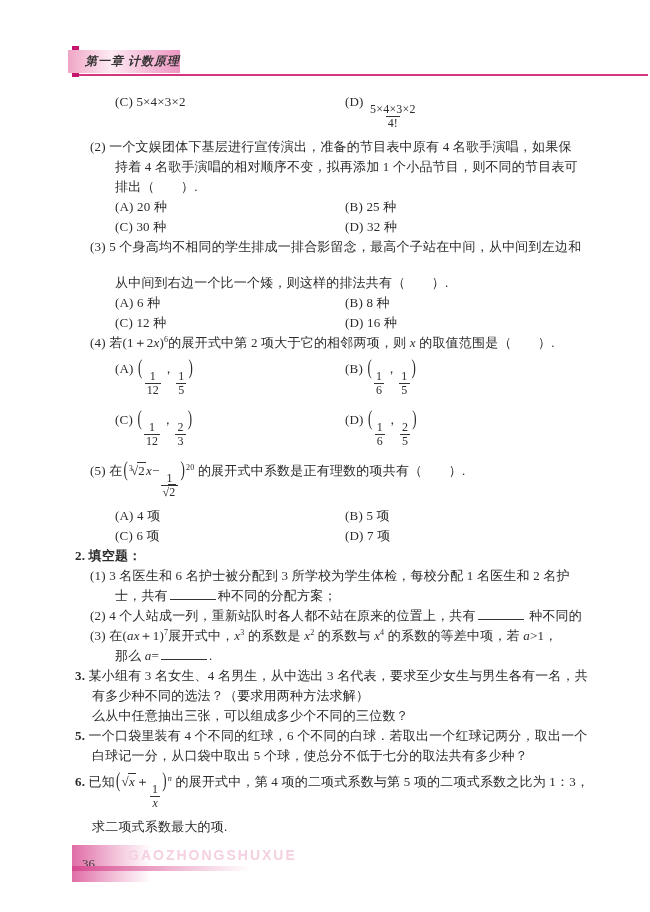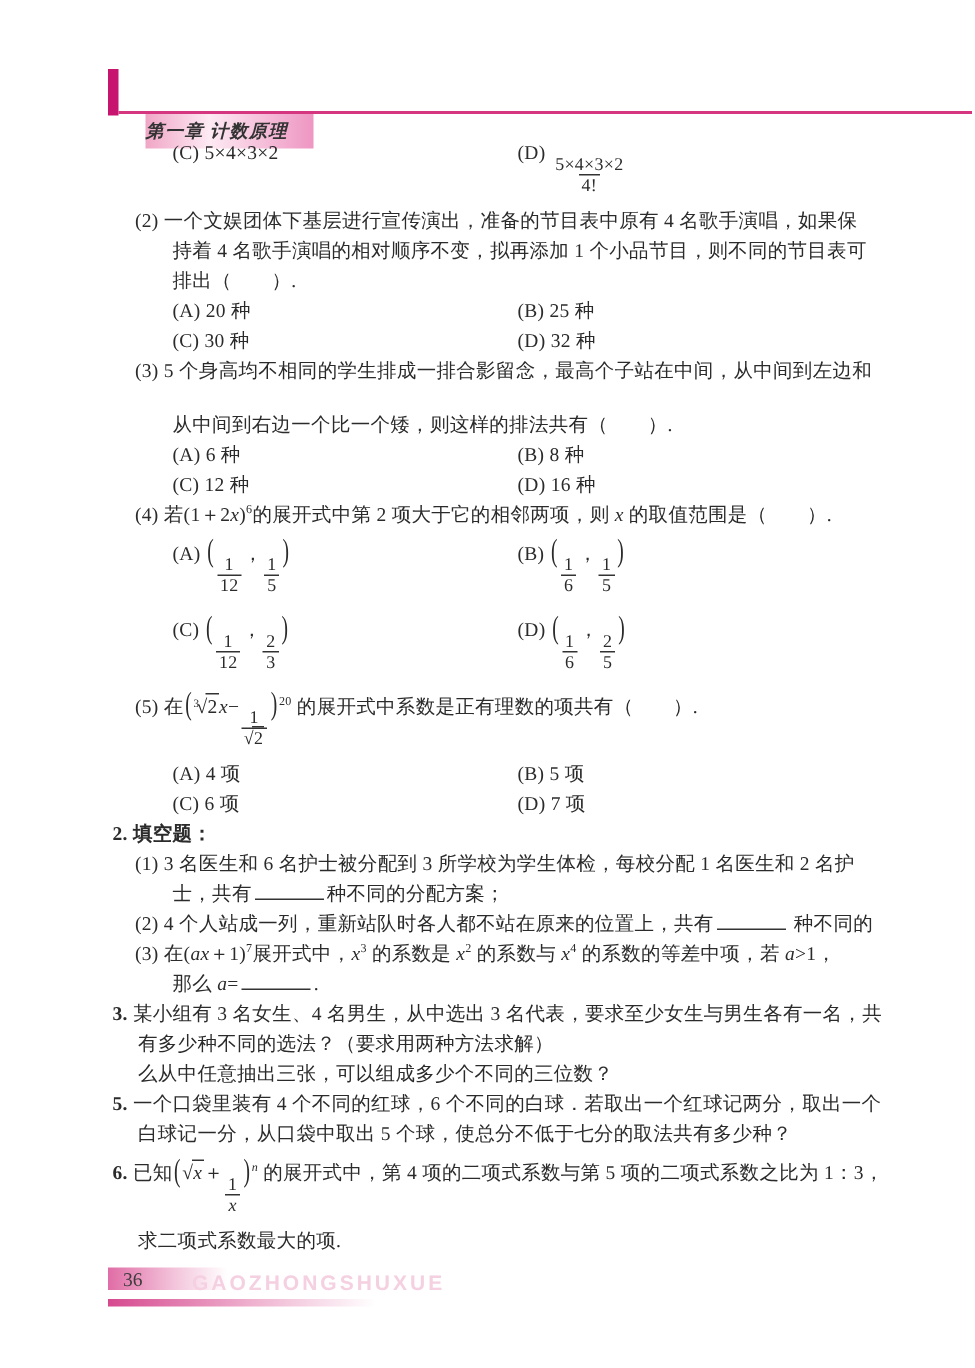--- a/index.html
+++ b/index.html
@@ -1,23 +1,23 @@
 <!DOCTYPE html>
 <html><head>
 <meta charset="utf-8">
 <style>
   html,body{margin:0;padding:0;background:#fff;}
   .page{position:relative;width:650px;height:912px;background:#fff;overflow:hidden;
         font-family:"Liberation Serif","DejaVu Serif",serif;color:var(--text,#2b2b2b);}
   
   .header-accent{position:absolute;left:72px;top:46px;width:7px;height:31px;background:var(--accent,#c7156f);}
-  .header-box{position:absolute;left:97px;top:50px;width:112px;height:23px;
+  .header-box{position:absolute;left:68px;top:50px;width:112px;height:23px;
       background:linear-gradient(90deg,var(--hg1,#f0a6c6) 0%,var(--hg2,#fdeaf3) 38%,var(--hg3,#ee96c2) 100%);
-      display:flex;align-items:center;justify-content:flex-start;font-size:12px;font-style:italic;
-      font-weight:600;color:#333;letter-spacing:1px;margin-top:26px;}
+      display:flex;align-items:center;justify-content:flex-end;font-size:12px;font-style:italic;
+      font-weight:600;color:#333;letter-spacing:1px;}
   .header-rule{position:absolute;left:79px;top:74px;width:569px;height:2px;background:var(--rule,#d6357f);}
   
   .content{position:absolute;left:75px;top:86px;width:520px;font-size:13px;letter-spacing:.2px;}
   .row{line-height:20px;min-height:20px;white-space:nowrap;}
   .row.tall{padding:6px 0;}
   .row.bold{font-weight:700;}
   .bold{font-weight:700;}
   .linecell{display:inline-block;}
   .optcell{display:inline-block;min-width:230px;}
   .optcell2{display:inline-block;}
@@ -29,21 +29,21 @@
   .frac .den{border-top:1px solid #333;padding:0 2px;}
   .blank{display:inline-block;width:46px;height:.95em;border-bottom:1px solid #333;margin:0 2px;}
   .root{white-space:nowrap;}
   .ridx{font-size:.58em;vertical-align:.5em;margin-right:-2px;}
   .rsg{margin-right:-1px;}
   .rbd{border-top:1px solid #333;padding:0 1px;}
   .parw{white-space:nowrap;}
   .bigp{display:inline-block;transform:scaleY(1.65);transform-origin:50% 60%;margin:0 1px;}
   .psup{font-size:.62em;vertical-align:super;}
   
-  .footer-box{position:absolute;left:72px;top:845px;width:97px;height:15px;box-sizing:border-box;
+  .footer-box{position:absolute;left:72px;top:845px;width:97px;height:37px;box-sizing:border-box;
       background:linear-gradient(90deg,var(--fb1,#e06da6) 0%,#f3c3da 45%,#ffffff 82%);
       display:flex;align-items:center;padding-left:10px;font-size:13px;color:#3c3c3c;}
   .footer-bar{position:absolute;left:72px;top:866px;width:178px;height:5px;
       background:linear-gradient(90deg,var(--fbar,#d6498e) 0%,#efb3d0 55%,rgba(255,255,255,0) 100%);}
   .watermark{position:absolute;left:128px;top:847px;font-size:14px;font-weight:700;letter-spacing:2px;
       color:var(--wm,#f4d0e1);font-family:"Liberation Sans","DejaVu Sans",sans-serif;}
 </style>
 </head>
 <body>
 

